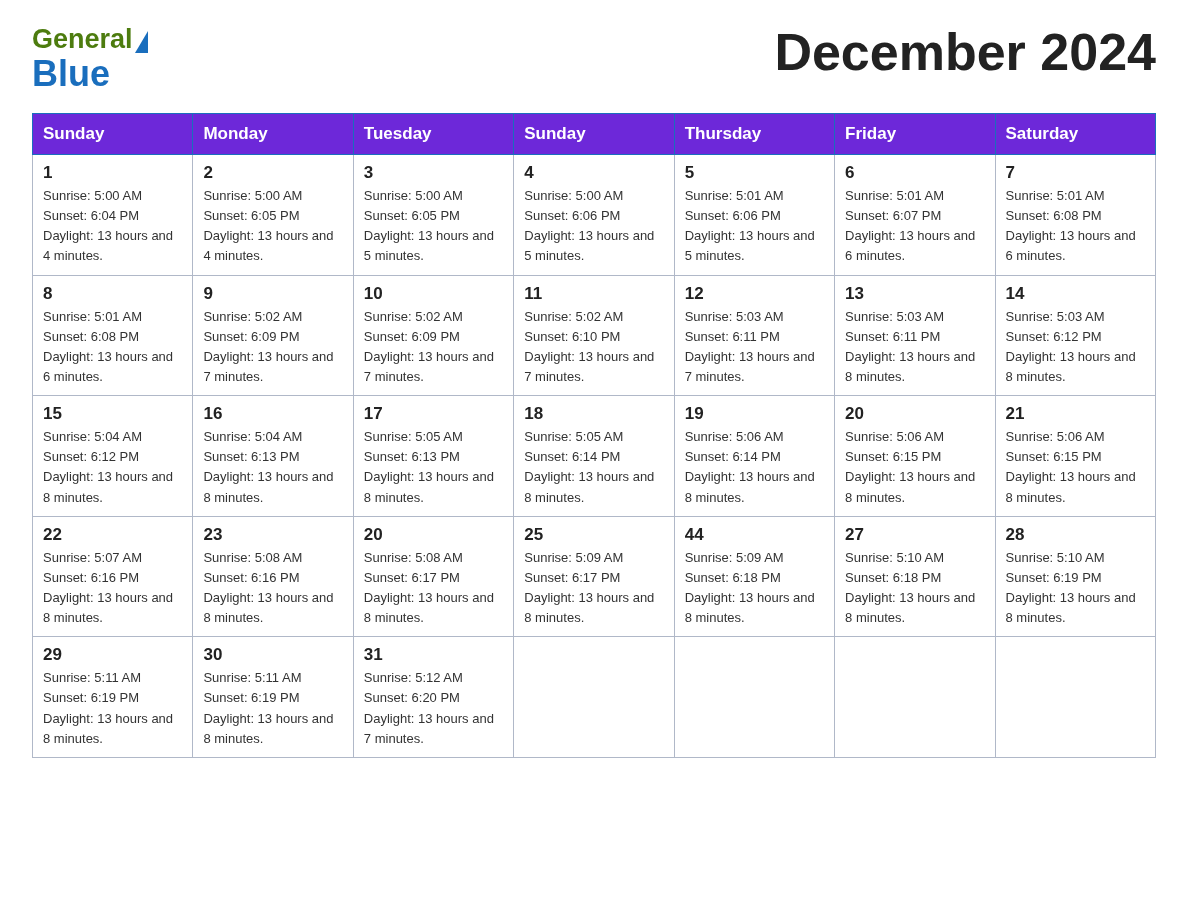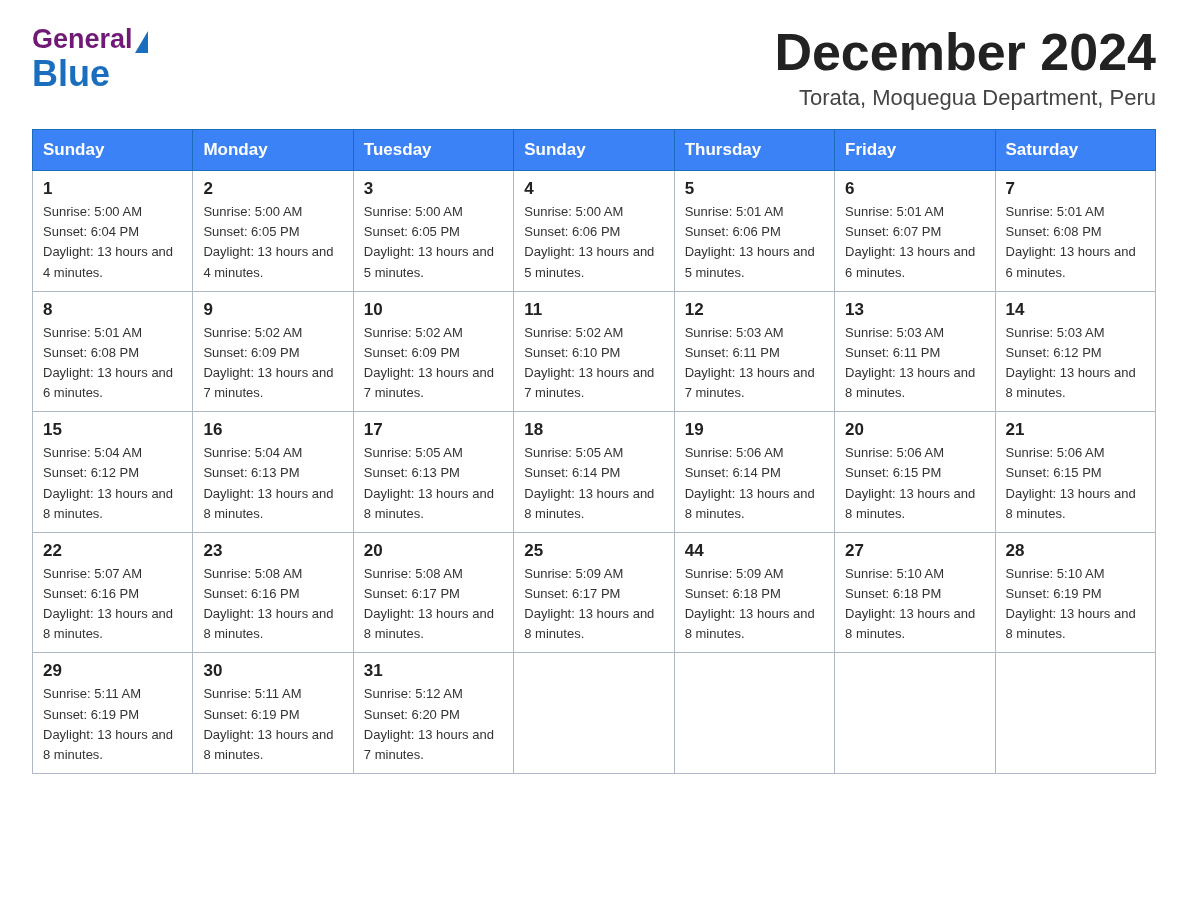--- a/index.html
+++ b/index.html
@@ -35,21 +35,21 @@
       font-size: 22px;
       color: #444;
       margin-top: 4px;
     }
     .calendar-table {
       width: 100%;
       border-collapse: collapse;
       table-layout: fixed;
     }
     .calendar-table thead tr th {
-      background-color: #3b82f6;
+      background-color: #6d28d9;
       color: #fff;
       font-size: 17px;
       font-weight: 600;
       padding: 10px 10px;
       text-align: left;
       border: 1px solid #1a6ebd;
     }
     .calendar-table tbody tr td {
       vertical-align: top;
       padding: 8px 10px;
@@ -84,28 +84,27 @@
       display: flex;
       align-items: center;
     }
   </style>
 </head>
 <body>
 
 <div class="header-row">
   <div class="logo">
     <div class="logo-icon-row">
-      <span style="font-size:27px;font-weight:bold;color:#701a75;font-family:Arial,sans-serif;">General</span>
+      <span style="font-size:27px;font-weight:bold;color:#4d7c0f;font-family:Arial,sans-serif;">General</span>
       <span style="display:inline-block;width:0;height:0;border-left:13px solid transparent;border-bottom:22px solid #1a6ebd;margin-left:2px;position:relative;top:2px;"></span>
     </div>
     <span style="font-size:36px;font-weight:bold;color:#1a6ebd;font-family:Arial,sans-serif;margin-top:-2px;">Blue</span>
   </div>
   <div class="title-block">
     <div class="month-title">December 2024</div>
-    <div class="location-title">Torata, Moquegua Department, Peru</div>
   </div>
 </div>
 
 <table class="calendar-table">
   <thead>
     <tr>
     <th>Sunday</th>
         <th>Monday</th>
         <th>Tuesday</th>
         <th>Sunday</th>

